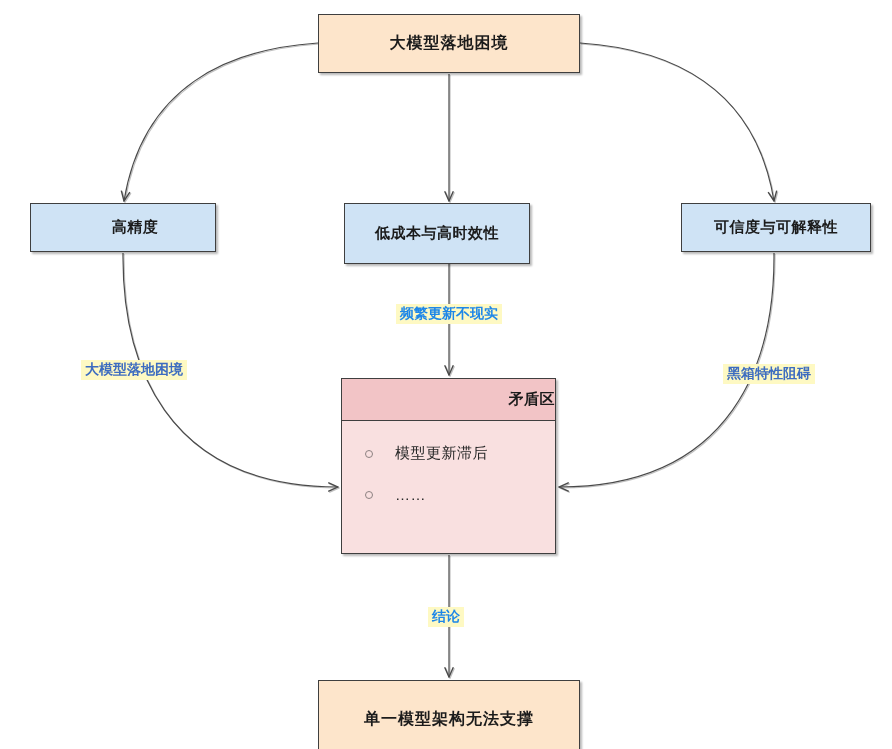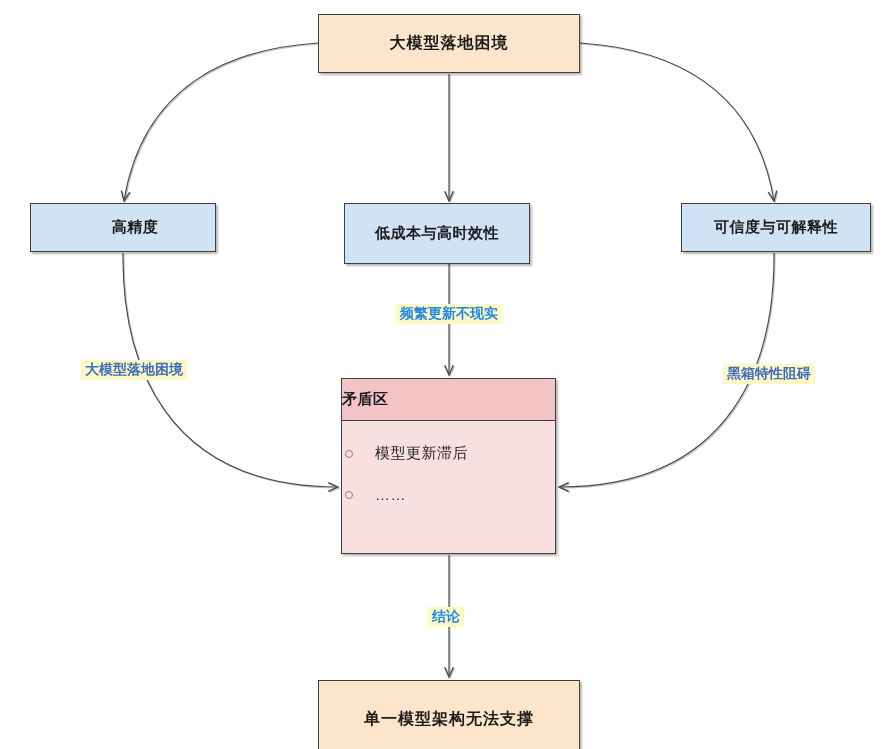--- a/index.html
+++ b/index.html
@@ -30,27 +30,27 @@
   #node-trust      { left: 681px; top: 203px; width: 190px; height: 49px; }
   #node-conclusion { left: 318px; top: 680px; width: 262px; height: 78px; }
 
   #node-conflict {
     position: absolute; left: 341px; top: 378px; width: 215px; height: 176px;
     border: 1.6px solid #3f3f3f; background: #f9e0e0;
     box-shadow: 2px 2px 2px rgba(0,0,0,0.28);
   }
   .conflict-header {
     height: 42px; background: #f2c4c6; border-bottom: 1.6px solid #3f3f3f;
-    display: flex; align-items: center; justify-content: flex-start;
+    display: flex; align-items: center; justify-content: flex-end;
     font-weight: 700; font-size: 15px; color: #1b1b1b; letter-spacing: 0.5px;
   }
   .conflict-body { padding-top: 12px; }
   .conflict-item {
     display: flex; align-items: center; height: 41px;
-    padding-left: 3px; font-size: 15px; color: #262626; font-weight: 500;
+    padding-left: 23px; font-size: 15px; color: #262626; font-weight: 500;
     letter-spacing: 0.5px;
   }
   .bullet {
     width: 8px; height: 8px; border: 1.4px solid #8d8282; border-radius: 50%;
     margin-right: 22px; flex: 0 0 auto; background: transparent;
   }
 
   .edge-label {
     position: absolute; transform: translate(-50%, -50%);
     background: #fef9c3; padding: 1px 4px;

